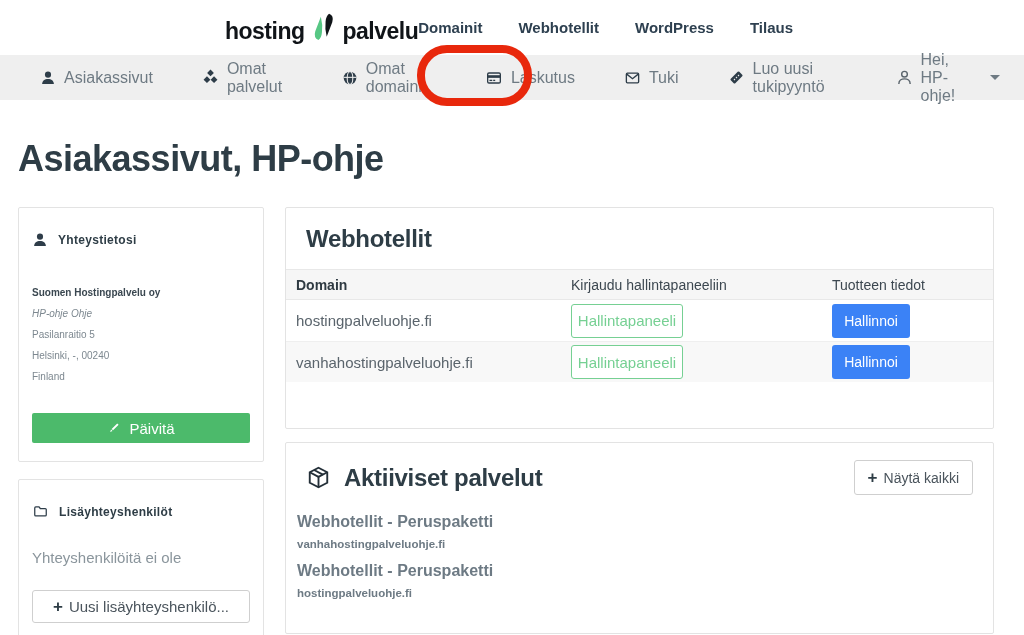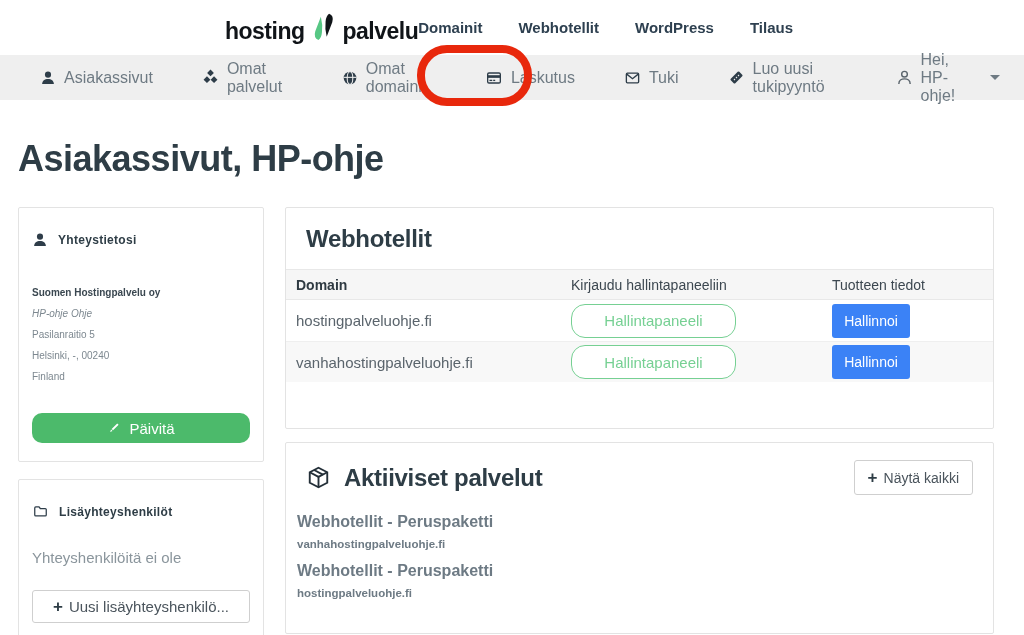--- a/index.html
+++ b/index.html
@@ -72,21 +72,21 @@
   .contact-block { margin-top: 34px; font-size: 10px; color: #7d8890; line-height: 21px; }
   .contact-company { font-weight: 700; color: #3a4750; }
   .contact-name { font-style: italic; }
   .btn-green {
     margin-top: 26px;
     width: 100%;
     height: 30px;
     background: #4cba6b;
     color: #fff;
     border: none;
-    border-radius: 10px;
+    border-radius: 2px;
     font-size: 15px;
     font-family: inherit;
     display: flex; align-items: center; justify-content: center; gap: 8px;
     cursor: pointer;
   }
   .empty-note { margin-top: 30px; font-size: 15px; color: #8a959c; }
   .btn-outline-gray {
     margin-top: 24px;
     width: 100%;
     height: 33px;
@@ -117,24 +117,24 @@
     color: #3c4750;
   }
   .wh-header .c1 { font-weight: 700; color: #2f3a42; }
   .c1 { padding-left: 10px; }
   .wh-data { height: 41px; color: #5a646c; }
   .wh-data.alt { background: #f8f8f8; }
   .wh-data + .wh-data { border-top: 1px solid #efefef; }
   .table-spacer { height: 46px; }
 
   .btn-panel {
-    width: 165px; height: 34px;
+    width: 112px; height: 34px;
     background: #fff;
     border: 1px solid #76d093;
-    border-radius: 14px;
+    border-radius: 3px;
     color: #76d093;
     font-size: 15px;
     font-family: inherit;
     cursor: pointer;
   }
   .btn-manage {
     width: 78px; height: 34px;
     background: #3b82f6;
     border: none;
     border-radius: 3px;

